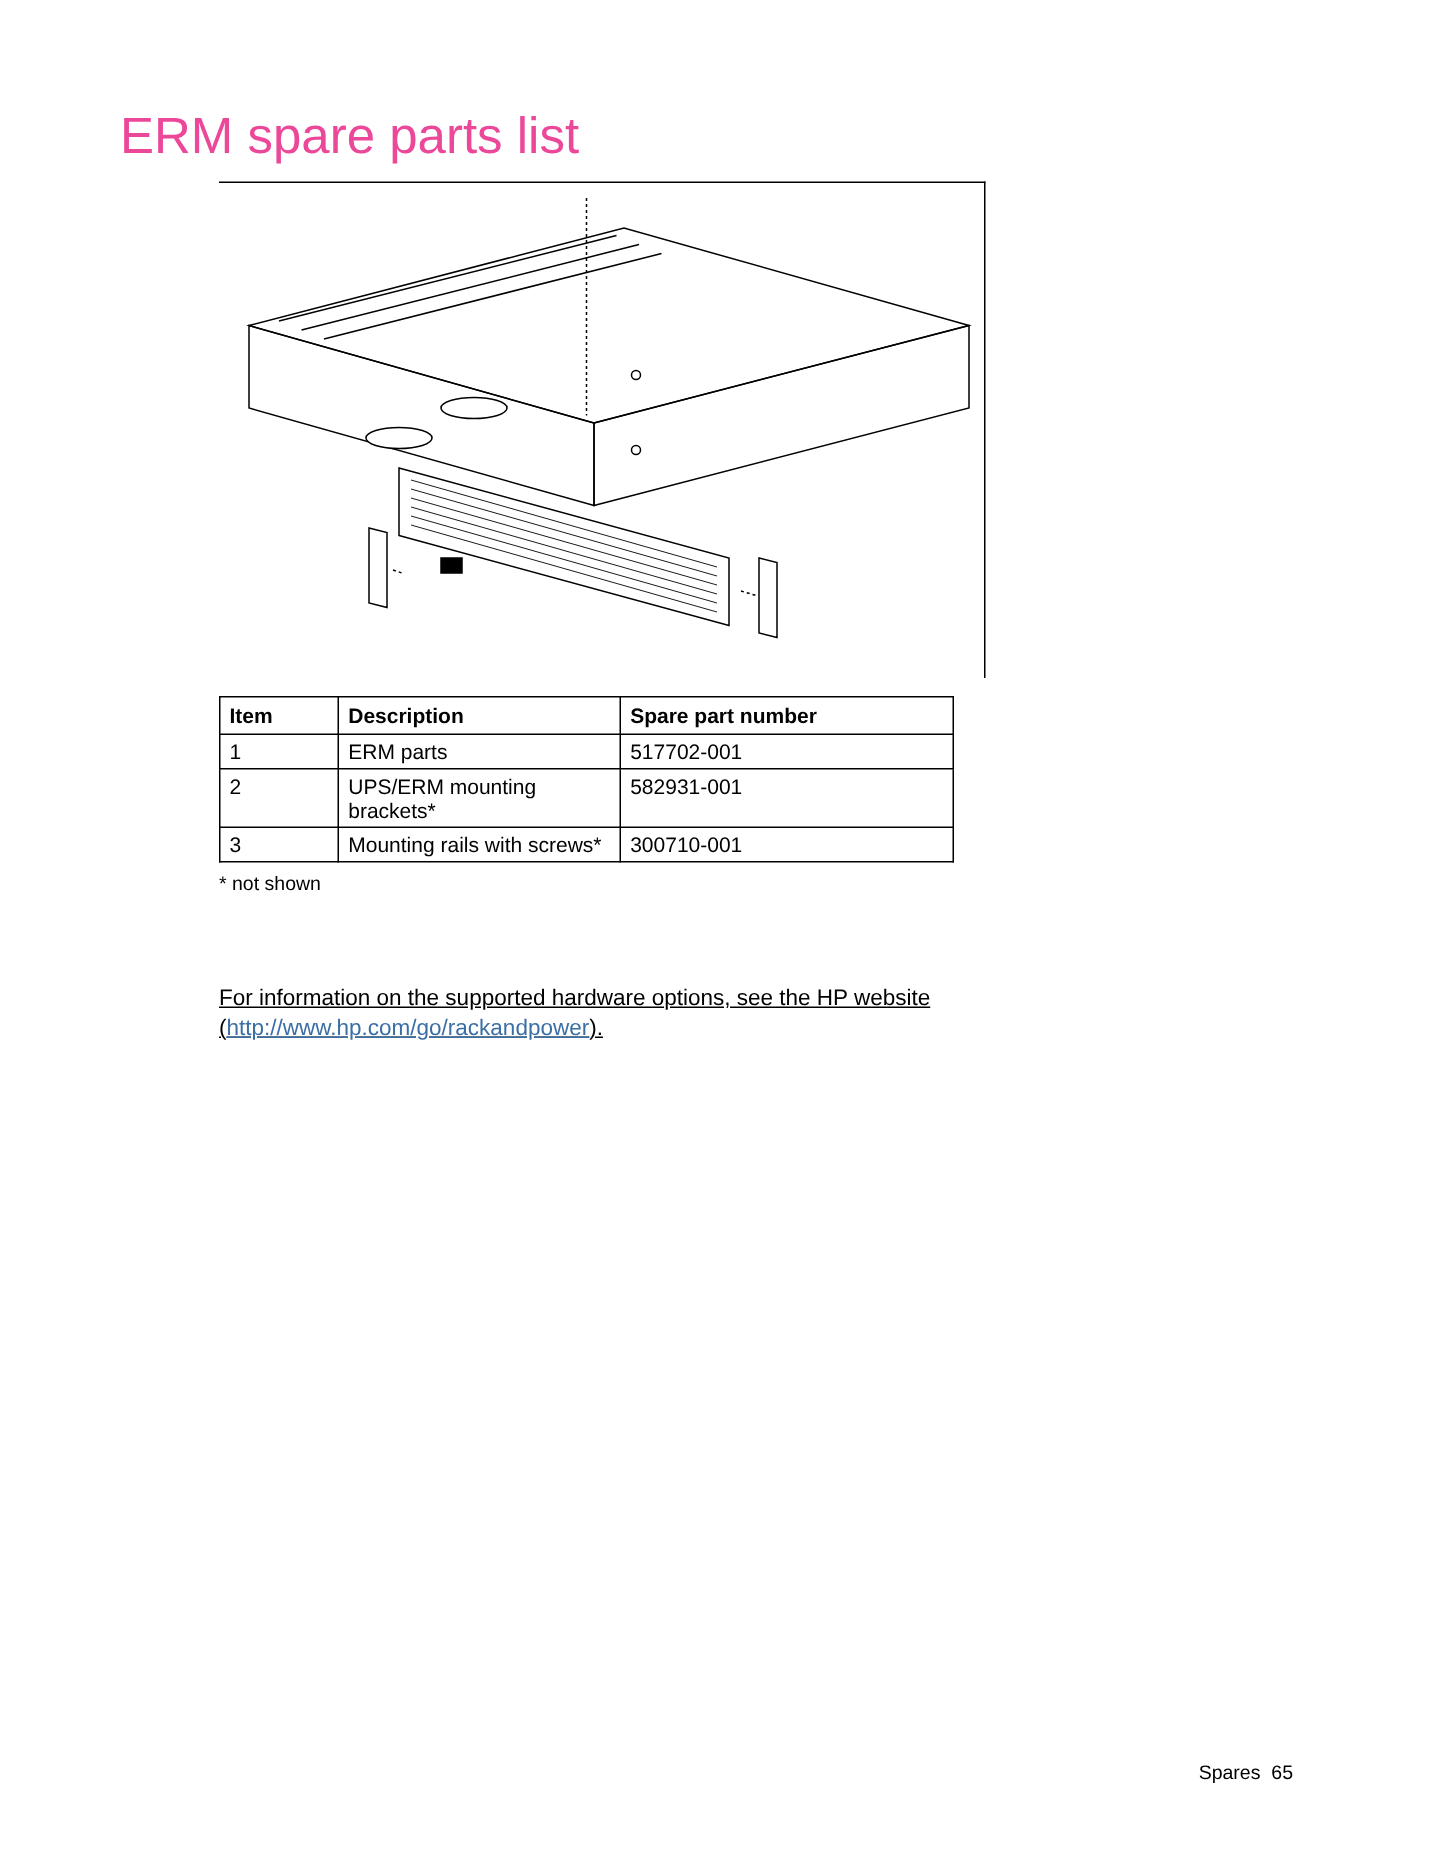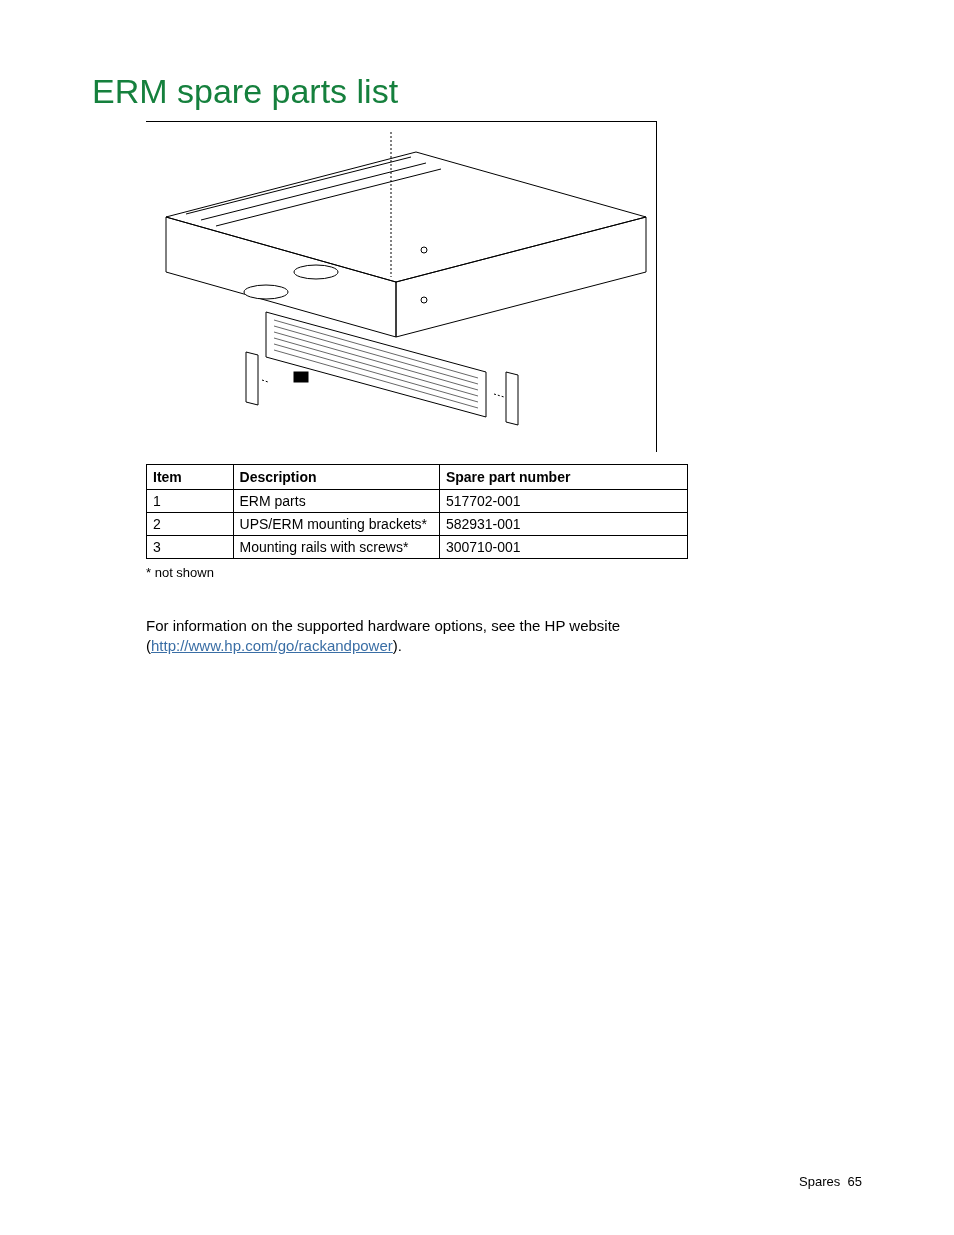--- a/index.html
+++ b/index.html
@@ -13,24 +13,24 @@
     position: relative;
     box-sizing: border-box;
   }
   .page {
     padding: 72px 80px 40px 80px;
     box-sizing: border-box;
     height: 100%;
     position: relative;
   }
   h2.section-heading {
-    color: #15803d;
+    color: #ec4899;
     font-weight: normal;
     font-size: 34px;
-    margin: 0 0 10px 12px;
+    margin: 0 0 10px 0;
     font-family: Arial, Helvetica, sans-serif;
   }
   .indent-block {
     margin-left: 66px;
   }
   .diagram-box {
     border-top: 1px solid #000;
     border-right: 1px solid #000;
     width: 510px;
     height: 330px;
@@ -38,21 +38,21 @@
     margin-bottom: 12px;
     overflow: hidden;
   }
   .diagram-box svg {
     position: absolute;
     left: 0;
     top: 0;
   }
   table.parts-table {
     border-collapse: collapse;
-    width: 542px;
+    width: 490px;
     font-size: 14px;
   }
   table.parts-table th {
     text-align: left;
     font-weight: bold;
     border: 1.5px solid #000;
     padding: 4px 6px;
     vertical-align: top;
   }
   table.parts-table td {
@@ -64,21 +64,22 @@
   .col-item { width: 70px; }
   .col-desc { width: 185px; }
   .col-spare { width: 225px; }
   .footnote {
     font-size: 13px;
     margin-top: 6px;
   }
   .body-text {
     font-size: 15px;
     line-height: 1.35;
-    margin-top: 0;
+    margin-top: 24px;
+    text-decoration: underline;
   }
   a.doc-link {
     color: #3a6ea5;
     text-decoration: underline;
   }
   .page-footer {
     position: absolute;
     bottom: 46px;
     right: 92px;
     font-size: 13px;

